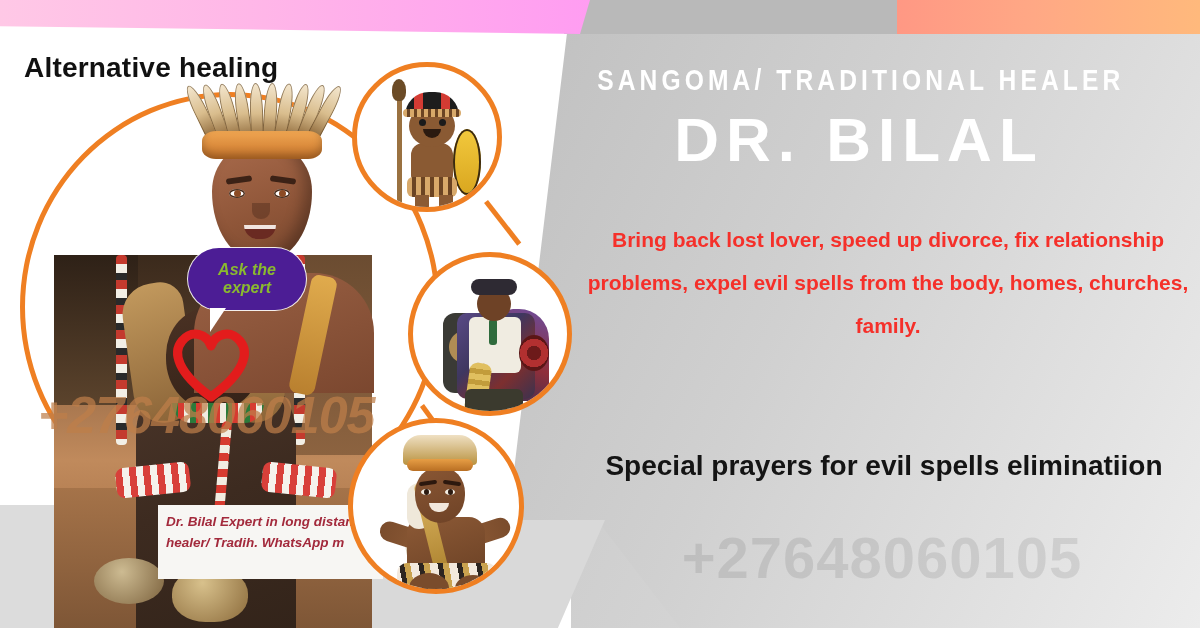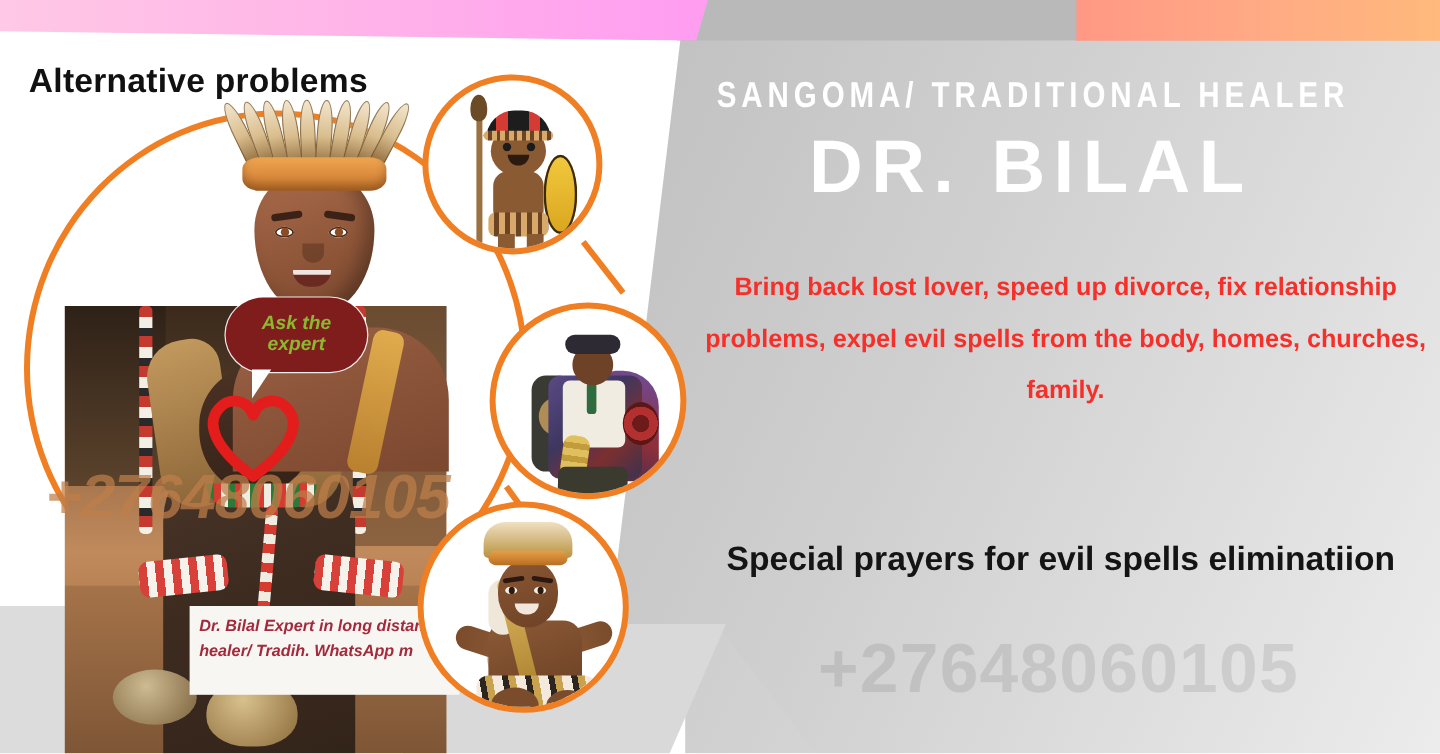--- a/index.html
+++ b/index.html
@@ -168,21 +168,21 @@
   .photo .pot { position:absolute; left:118px; bottom:6px; width:76px; height:56px;
     background:radial-gradient(circle at 40% 30%,#d8c18c,#8b6a3a); border-radius:50% 50% 44% 44%; }
   .photo .pot2{ position:absolute; left:40px; bottom:24px; width:70px; height:46px;
     background:radial-gradient(circle at 40% 30%,#cdbb92,#7b613c); border-radius:50%; }
 
   .heart-overlay {
     position:absolute; left:168px; top:325px; width:86px; height:78px; z-index:20;
   }
   .speech {
     position:absolute; left:188px; top:248px; width:118px; height:62px; z-index:22;
-    background:#7f1d1d; border-radius:32px;
+    background:#4c1d95; border-radius:32px;
     display:flex; align-items:center; justify-content:center;
     box-shadow:0 0 0 1px rgba(255,255,255,.9);
   }
   .speech span {
     color:#8ab92f; font-style:italic; font-weight:bold; font-size:16px;
     line-height:18px; text-align:center; display:block; width:78px;
   }
   .speech::after{
     content:""; position:absolute; left:22px; bottom:-22px;
     border-width:24px 16px 0 0; border-style:solid;
@@ -315,21 +315,21 @@
 
   <div class="gray-right-b"></div>
   <div class="gray-right"></div>
   <div class="gray-wedge-bottom"></div>
   <div class="gray-wedge-left"></div>
 
   <div class="bar-gray-top"></div>
   <div class="bar-pink"></div>
   <div class="bar-orange"></div>
 
-  <div class="alt-heading">Alternative problems</div>
+  <div class="alt-heading">Alternative healing</div>
 
   <div class="big-ellipse"></div>
 
   <div class="chief-wrap">
     <div class="feathers">
       <i style="left:0px;   transform:rotate(-26deg);"></i>
       <i style="left:14px;  transform:rotate(-20deg);"></i>
       <i style="left:28px;  transform:rotate(-14deg);"></i>
       <i style="left:42px;  transform:rotate(-8deg);"></i>
       <i style="left:56px;  transform:rotate(-2deg);"></i>

